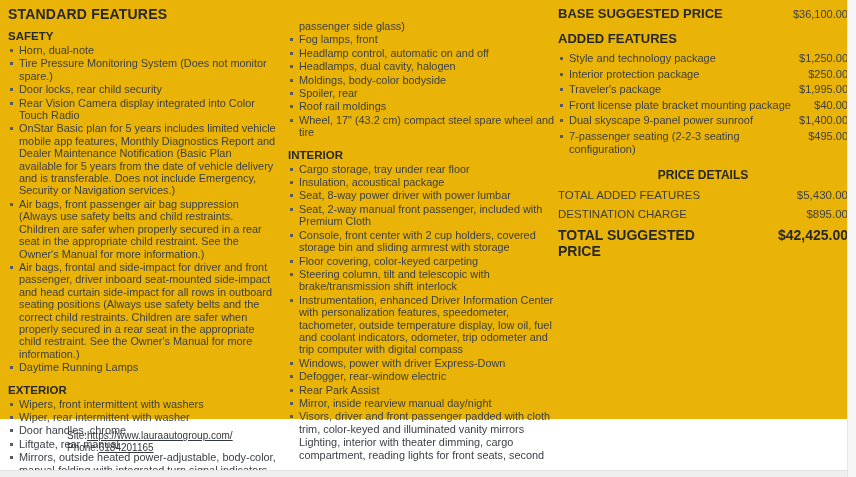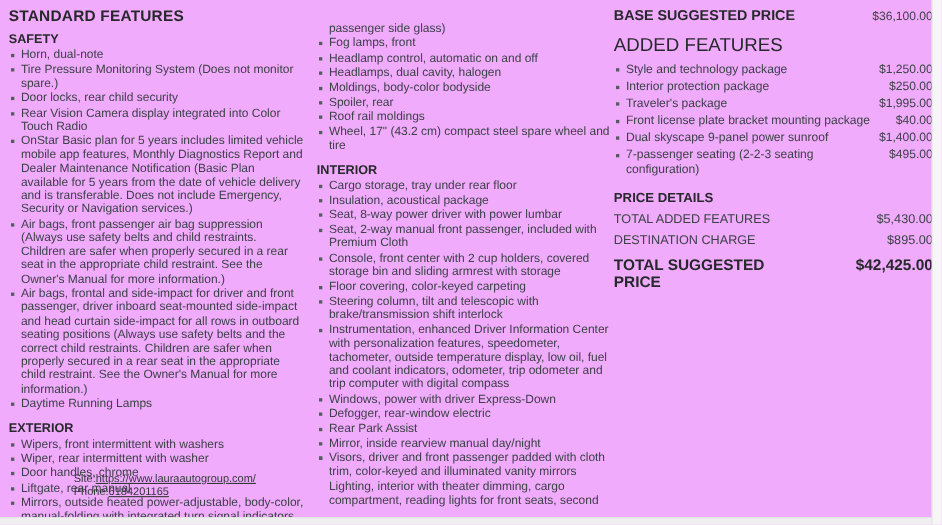--- a/index.html
+++ b/index.html
@@ -3,21 +3,21 @@
 <meta charset="utf-8">
 <style>
   * { margin: 0; padding: 0; box-sizing: border-box; }
   html, body {
     width: 856px; height: 477px;
     overflow: hidden;
     background: #ffffff;
     font-family: "Liberation Sans", "DejaVu Sans", sans-serif;
     color: #3d4147;
   }
-  .page { position: relative; width: 856px; height: 477px; background: #f0abfc; }
+  .page { position: relative; width: 856px; height: 419px; background: #eab308; }
 
   
   .col { position: absolute; top: 0; }
   .col1 { left: 8px;  width: 268px; padding-top: 6px; }
   .col2 { left: 288px; width: 268px; padding-top: 20px; }
   .col3 { left: 558px; width: 290px; padding-top: 6px; }
 
   h1.doc-title {
     font-size: 14px; font-weight: bold; color: #26282b;
     letter-spacing: .2px; margin-bottom: 8px;
@@ -49,36 +49,36 @@
 
   
   .price-row { display: flex; align-items: baseline; }
   .price-row .lbl { flex: 1; }
   .price-row .val { white-space: nowrap; text-align: right; }
 
   .base-row .lbl { font-size: 13px; font-weight: bold; color: #26282b; }
   .base-row .val { font-size: 11px; color: #3d4147; }
 
   h2.price-head {
-    font-size: 17px; font-weight: normal; color: #26282b;
+    font-size: 13px; font-weight: bold; color: #26282b;
     margin-top: 10px; margin-bottom: 6px;
   }
   ul.added-list { list-style: none; }
   li.added-item {
     position: relative; display: flex; align-items: flex-start;
     padding-left: 11px;
     font-size: 11px; line-height: 12.6px;
     margin-bottom: 3px;
   }
   li.added-item .lbl { flex: 1; max-width: 222px; }
   li.added-item .val { margin-left: auto; white-space: nowrap; }
 
   h3.details-head {
     font-size: 12px; font-weight: bold; color: #26282b;
-    margin-top: 13px; margin-bottom: 7px;
+    margin-top: 13px; margin-bottom: 7px; text-align: center;
   }
   .detail-row { font-size: 11.5px; margin-bottom: 7px; }
   .total-row { margin-top: 3px; gap: 40px; }
   .total-row .lbl, .total-row .val {
     font-size: 14px; font-weight: bold; color: #26282b;
   }
 
   .footer {
     position: absolute; left: 67px; top: 430px;
     font-size: 10px; line-height: 12px; color: #34373b;

